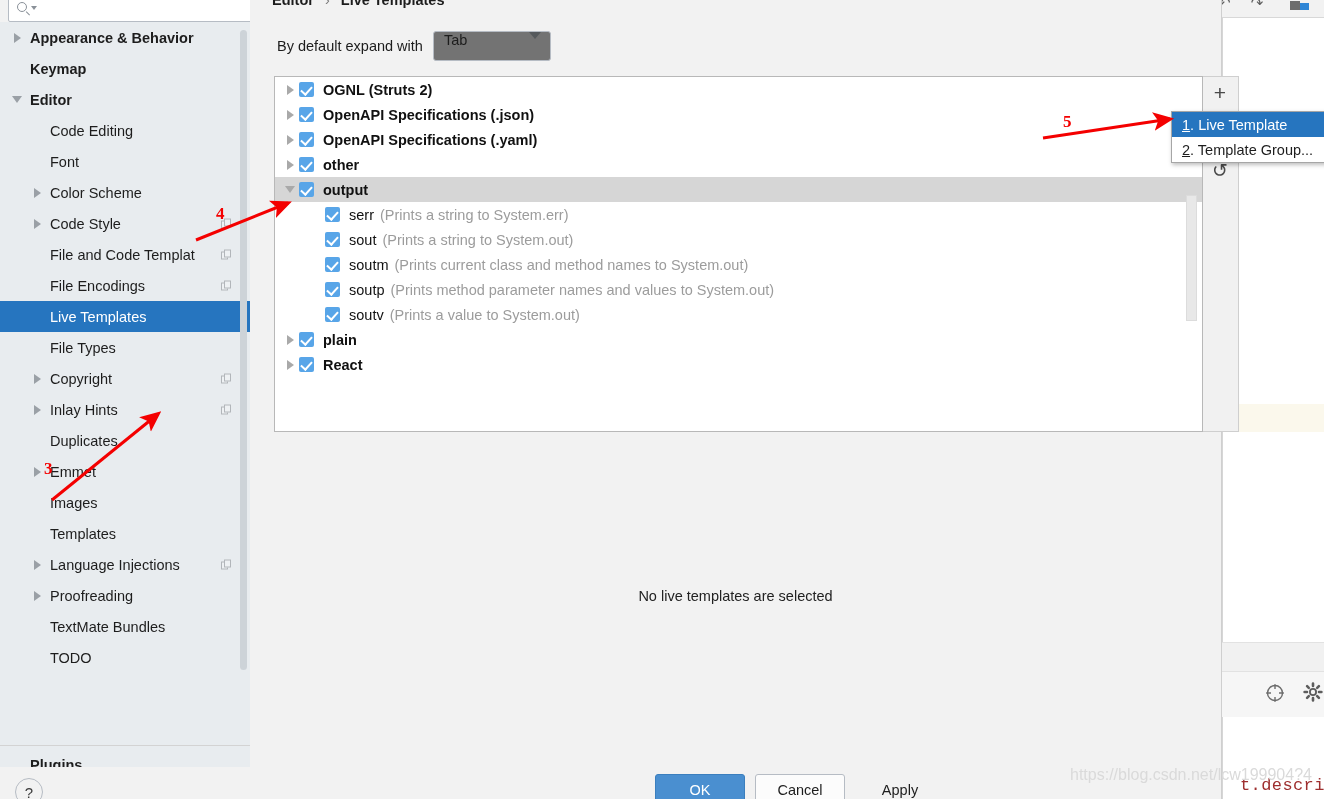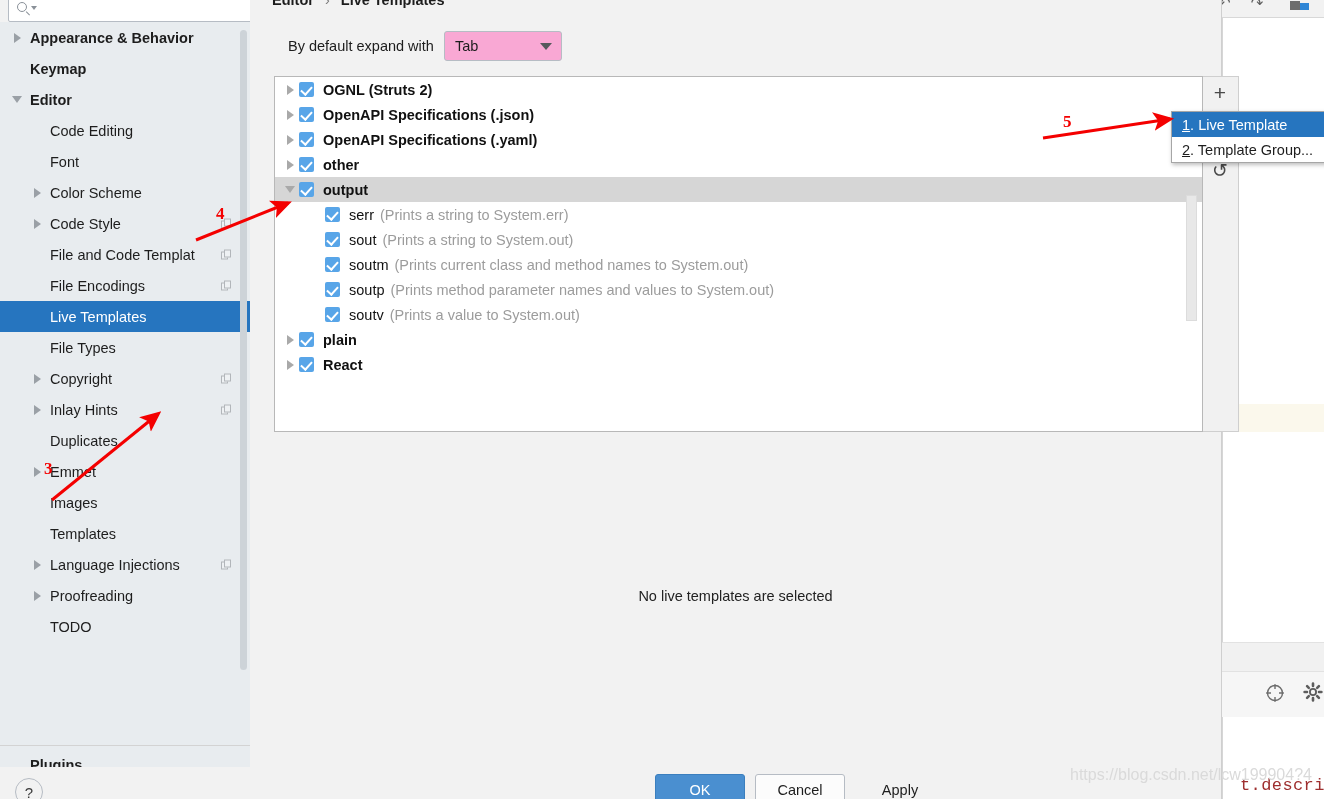--- a/index.html
+++ b/index.html
@@ -77,25 +77,25 @@
     display:flex; align-items:center; justify-content:center;
     font-size:15px; color:#3b3b3b;
   }
   .plugins-clip { position:absolute; left:30px; top:757px; font-weight:bold; font-size:14.5px; color:#1d1d1d; overflow:hidden; height:10px; }
 
   
   #right-pane { position:absolute; left:250px; top:0; right:0; bottom:0; background:#f2f2f2; }
   #breadcrumb { position:absolute; left:22px; top:-8px; font-weight:bold; font-size:14.5px; color:#1d1d1d; white-space:nowrap; }
   #breadcrumb .sep { color:#7a7a7a; font-weight:normal; margin:0 7px; }
 
-  #expand-row { position:absolute; left:38px; top:31px; display:flex; align-items:center; }
+  #expand-row { position:absolute; left:27px; top:31px; display:flex; align-items:center; }
   #expand-label { font-size:14.5px; color:#1d1d1d; margin-right:10px; }
   #expand-select {
-    width:118px; height:30px; background:#f9a8d4; border:1px solid #b6bcc4; border-radius:3px;
-    display:flex; align-items:center; justify-content:space-between; padding:0 9px 0 10px;
+    width:118px; height:30px; background:#737373; border:1px solid #b6bcc4; border-radius:3px;
+    display:flex; justify-content:space-between; padding:0 9px 0 10px;
     font-size:14.5px; color:#1d1d1d;
   }
   #expand-select .caret { width:0;height:0;border-left:6px solid transparent;border-right:6px solid transparent;border-top:7px solid #55595c; }
 
   
   #tmpl-panel {
     position:absolute; left:24px; top:76px; width:929px; height:356px;
     background:#ffffff; border:1px solid #b8b8b8;
     overflow:hidden;
   }
@@ -317,20 +317,24 @@
           </span>
         </div>
         <div class="tree-row lvl2">
           <span class="arrow">
             <i class="tri-r"></i>
           </span>
           <span class="lbl">Proofreading</span>
         </div>
         <div class="tree-row lvl2">
           <span class="arrow"></span>
+          <span class="lbl">TextMate Bundles</span>
+        </div>
+        <div class="tree-row lvl2">
+          <span class="arrow"></span>
           <span class="lbl">TODO</span>
         </div>
       </div>
     <div id="sidebar-scrollbar"></div>
   </div>
   <div class="sidebar-divider"></div>
   <div class="plugins-clip">Plugins</div>
 
   <div id="help-button">?</div>
 

